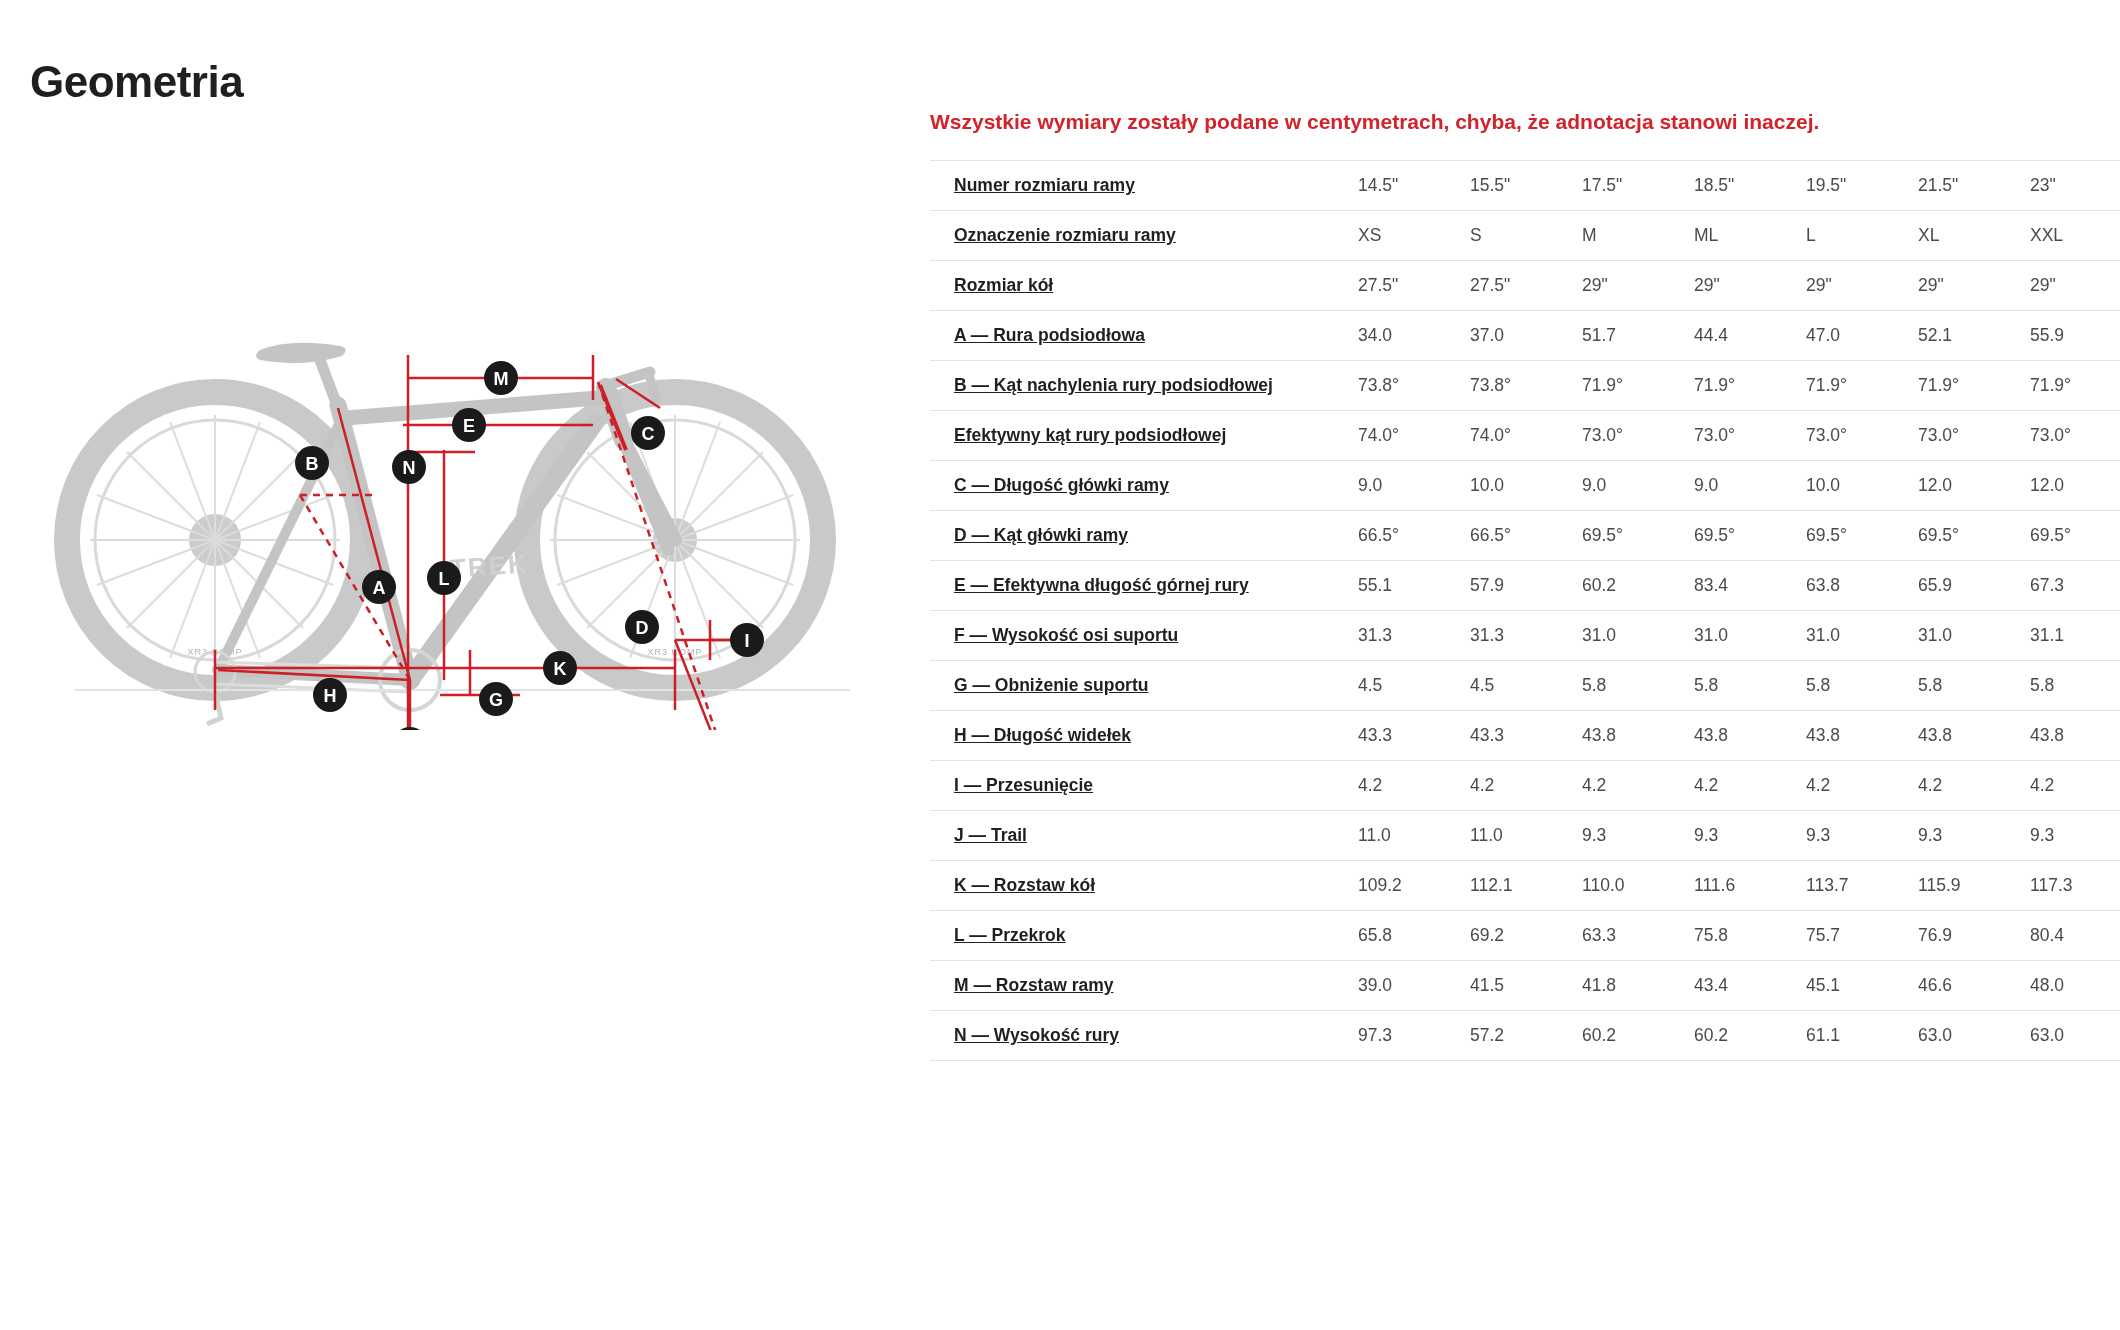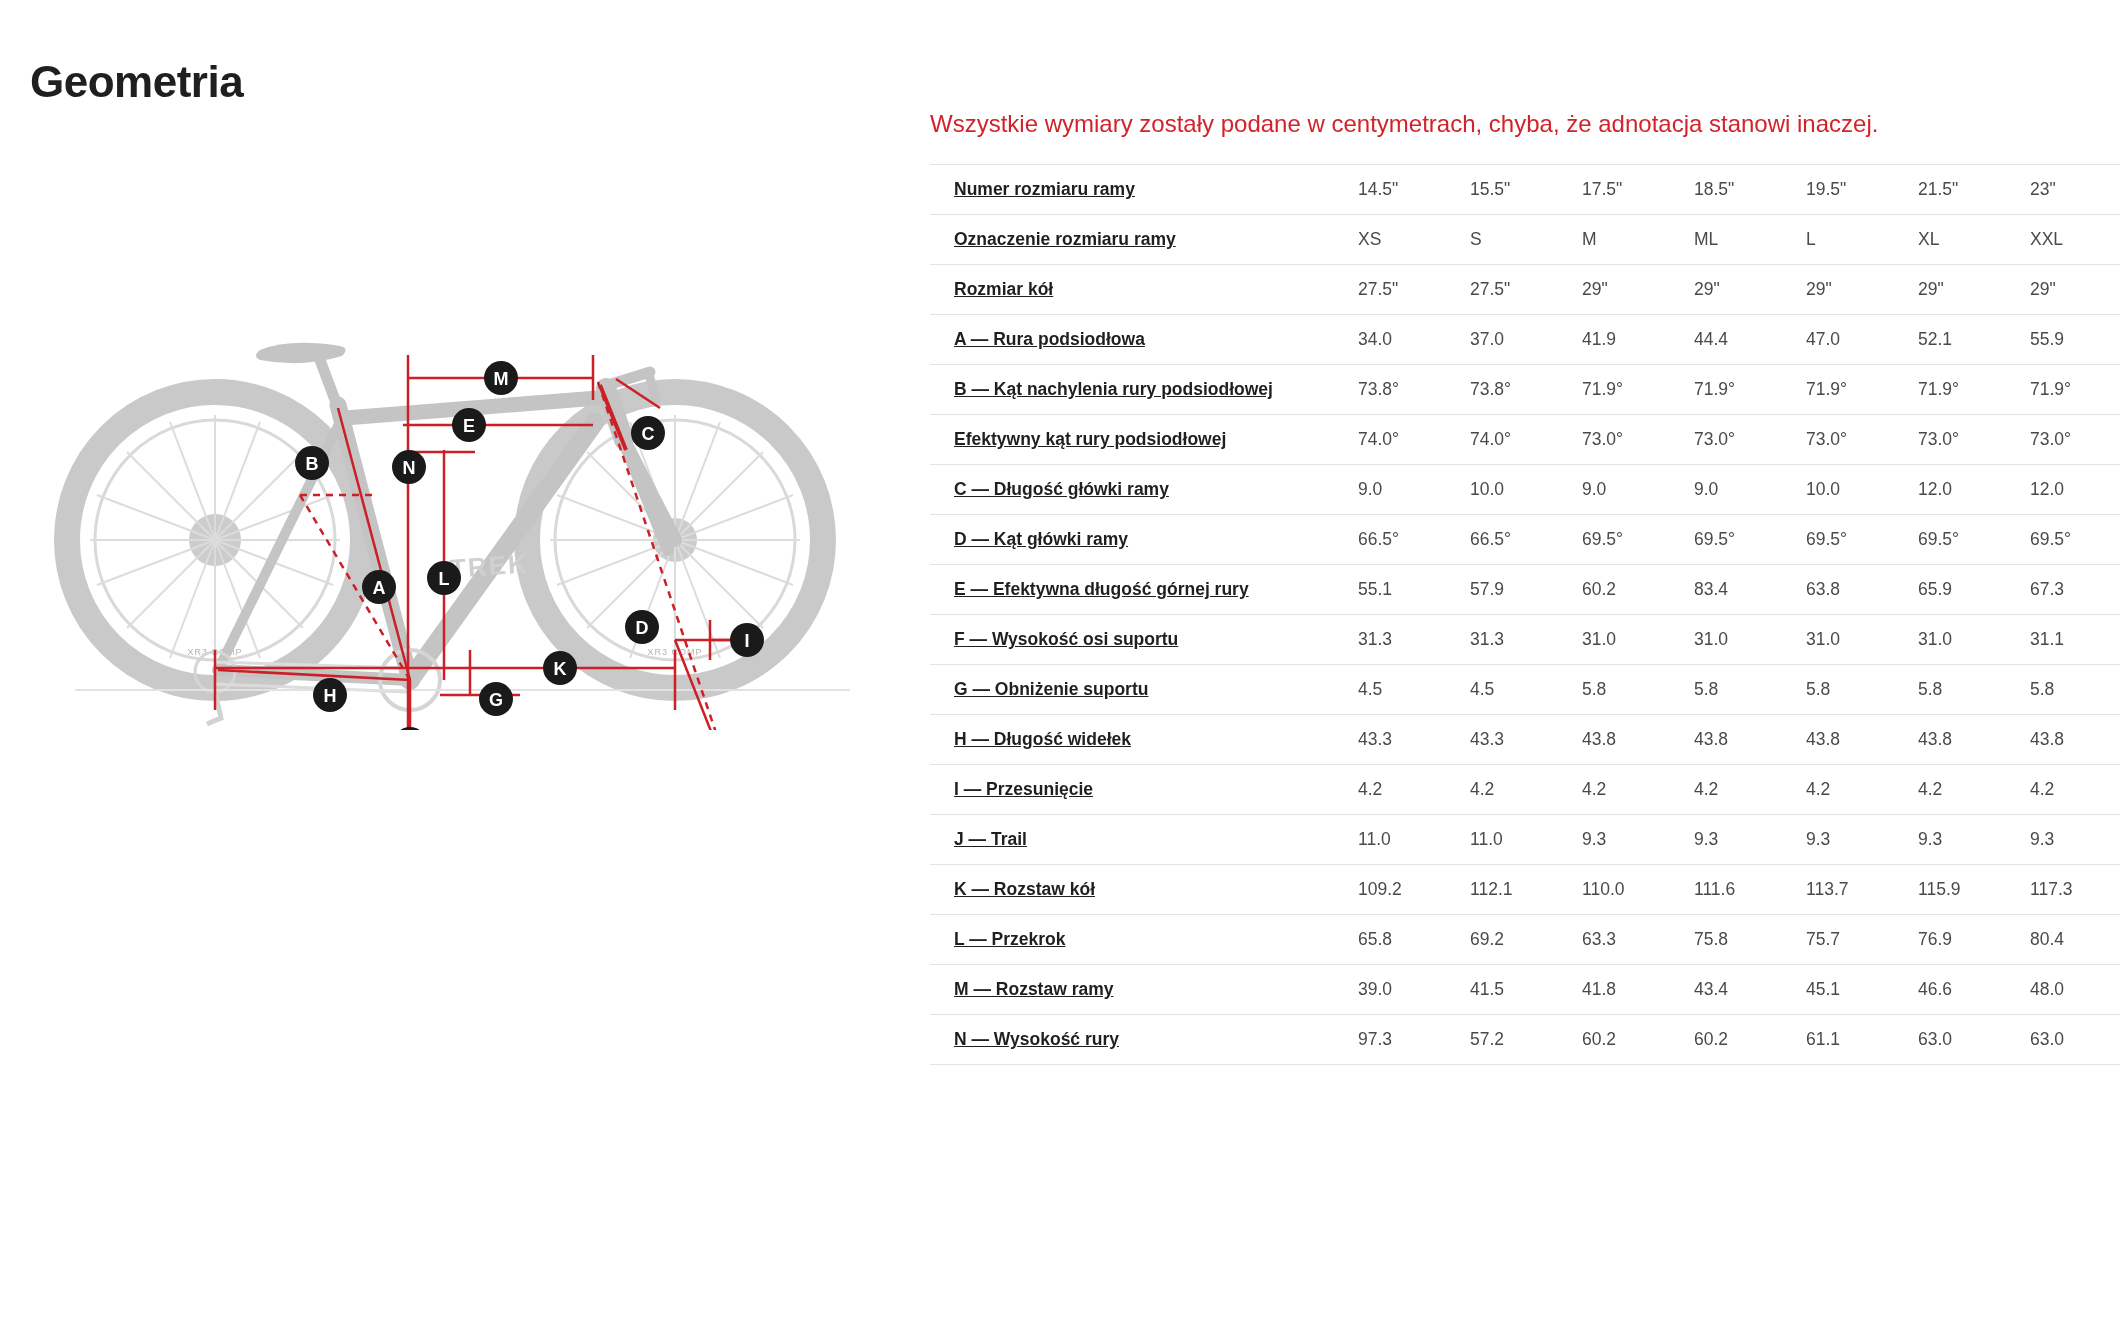--- a/index.html
+++ b/index.html
@@ -44,22 +44,22 @@
 
   
   .table-area {
     position: absolute;
     left: 930px;
     top: 110px;
     width: 1160px;
   }
   .table-note {
     color: #d2232a;
-    font-size: 24px;
-    font-weight: normal;
+    font-size: 21px;
+    font-weight: bold;
     margin-bottom: 26px;
     white-space: nowrap;
   }
   table.geo {
     border-collapse: collapse;
     width: 1155px;
     table-layout: fixed;
   }
   table.geo tr {
     border-bottom: 1px solid #e3e3e3;
@@ -318,21 +318,21 @@
           <td class="val">29"</td>
           <td class="val">29"</td>
           <td class="val">29"</td>
           <td class="val">29"</td>
           <td class="val">29"</td>
         </tr>
         <tr>
           <th class="rowlabel">A — Rura podsiodłowa</th>
           <td class="val">34.0</td>
           <td class="val">37.0</td>
-          <td class="val">41.9</td>
+          <td class="val">51.7</td>
           <td class="val">44.4</td>
           <td class="val">47.0</td>
           <td class="val">52.1</td>
           <td class="val">55.9</td>
         </tr>
         <tr>
           <th class="rowlabel">B — Kąt nachylenia rury podsiodłowej</th>
           <td class="val">73.8°</td>
           <td class="val">73.8°</td>
           <td class="val">71.9°</td>

